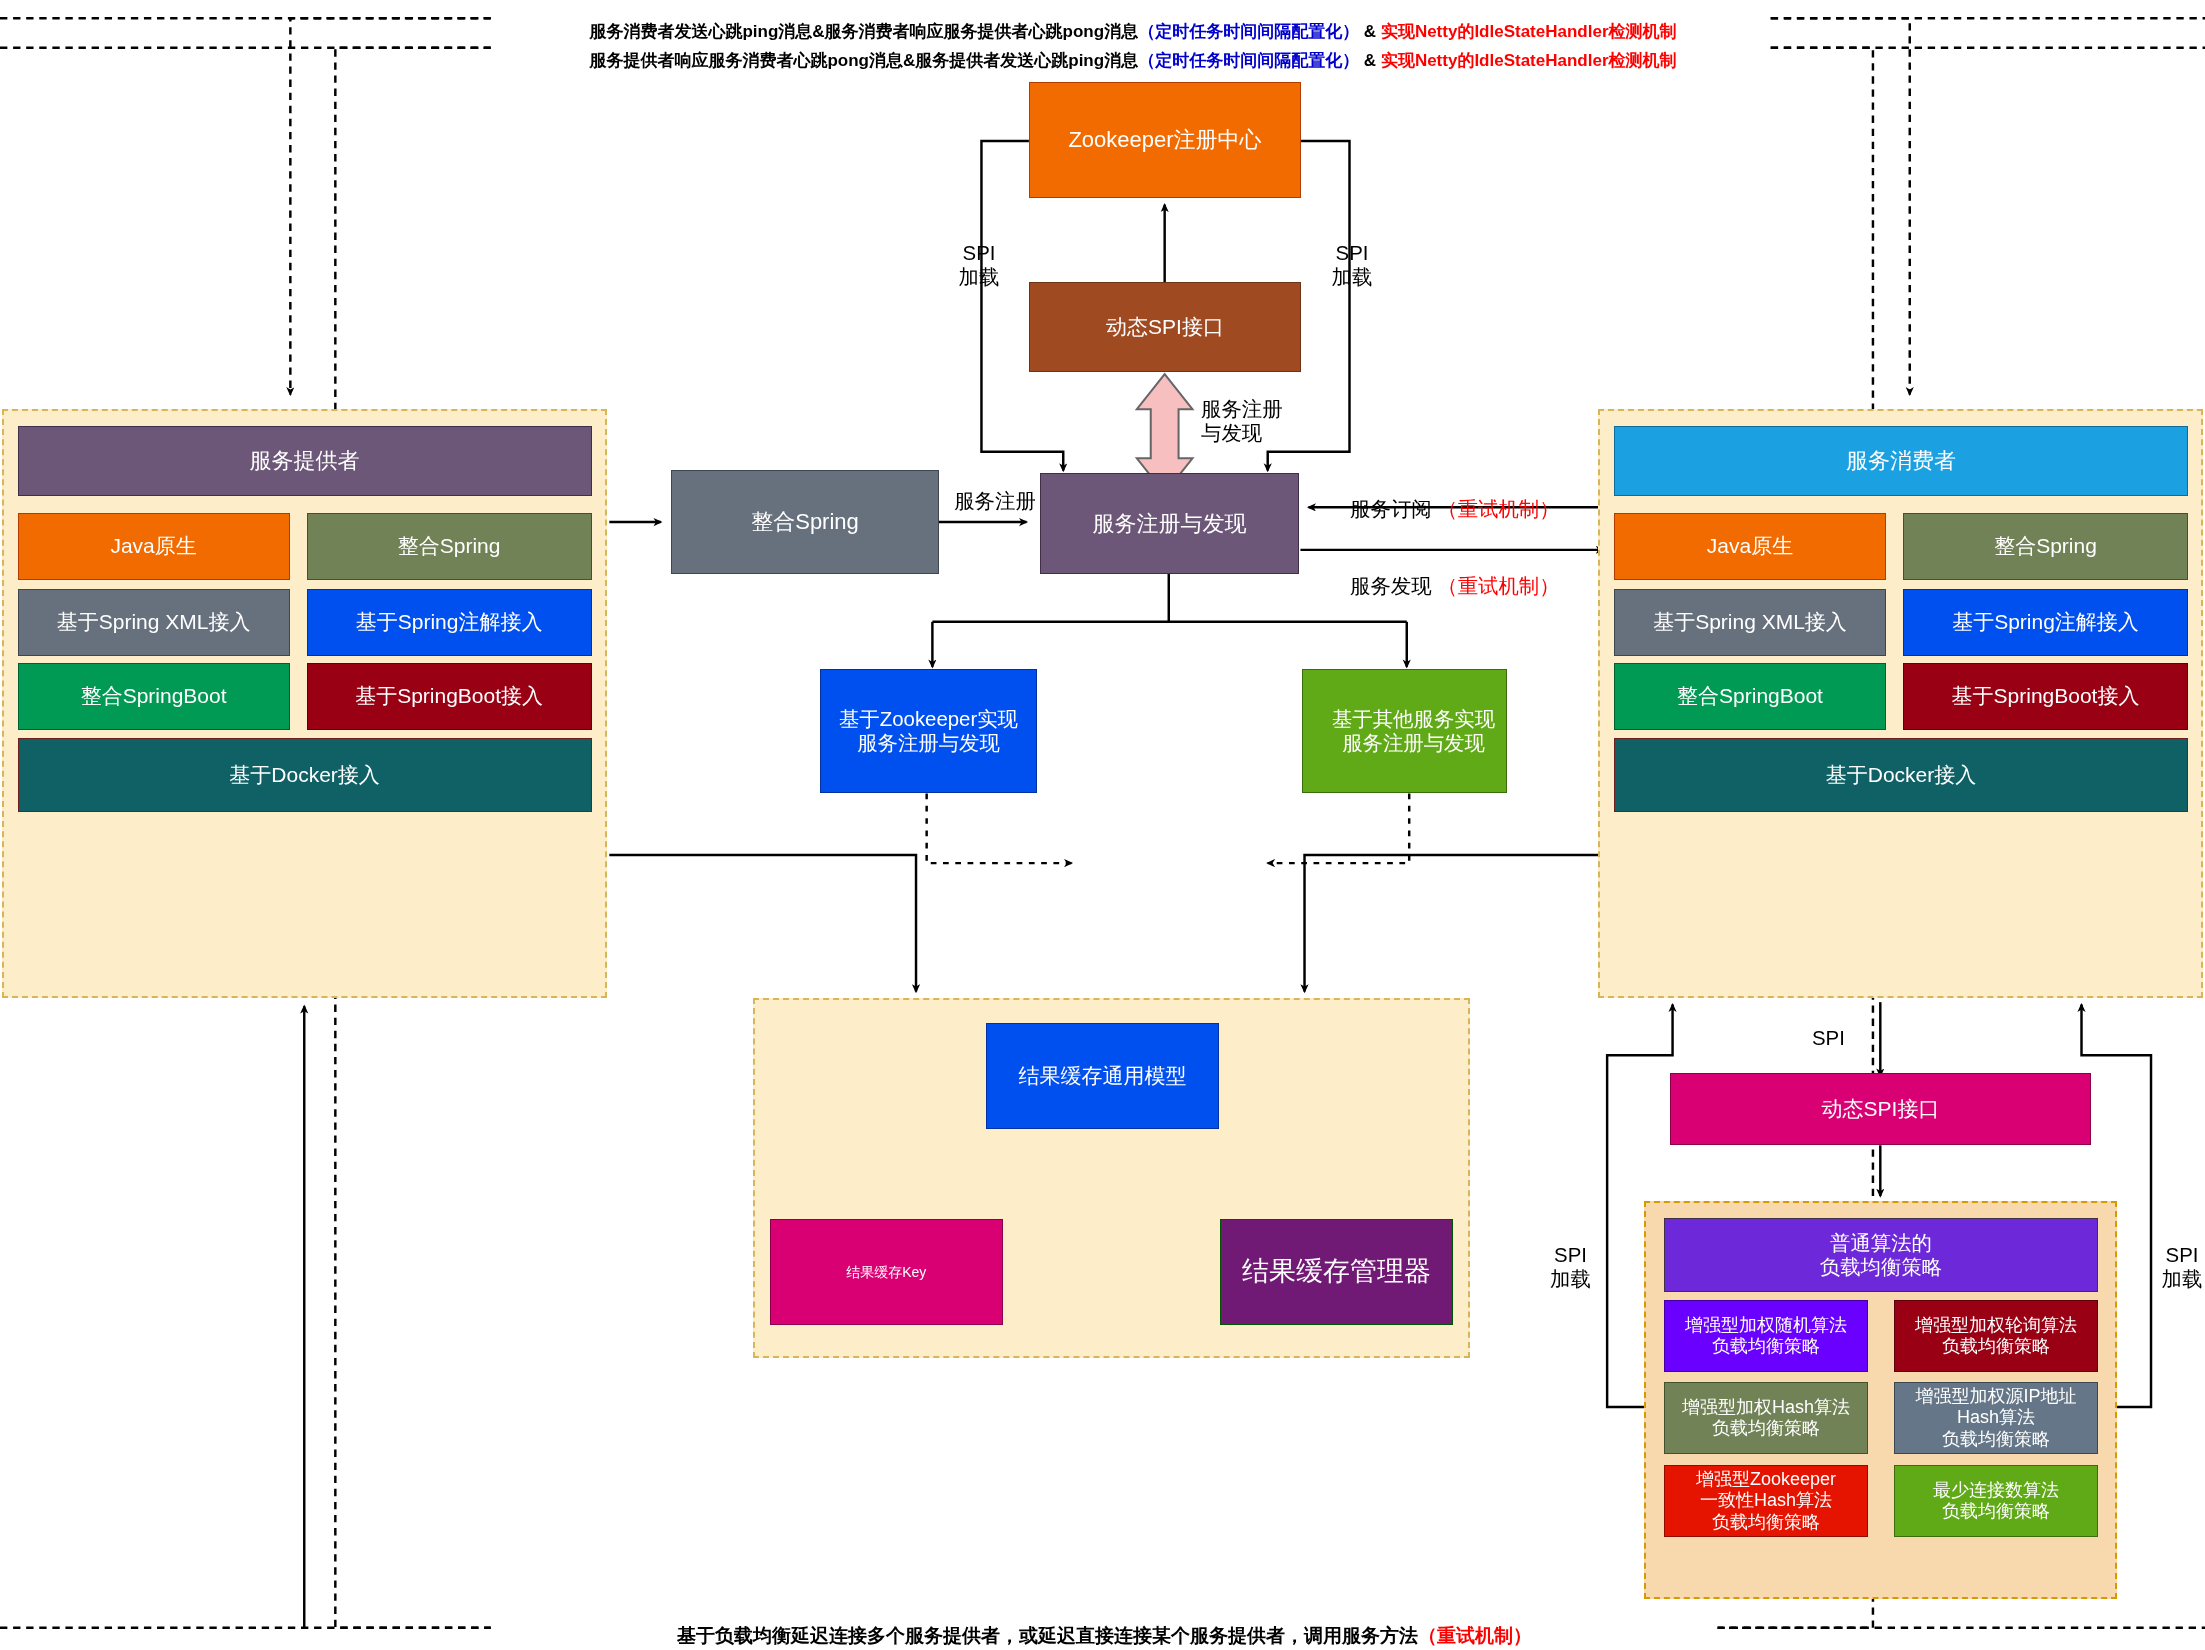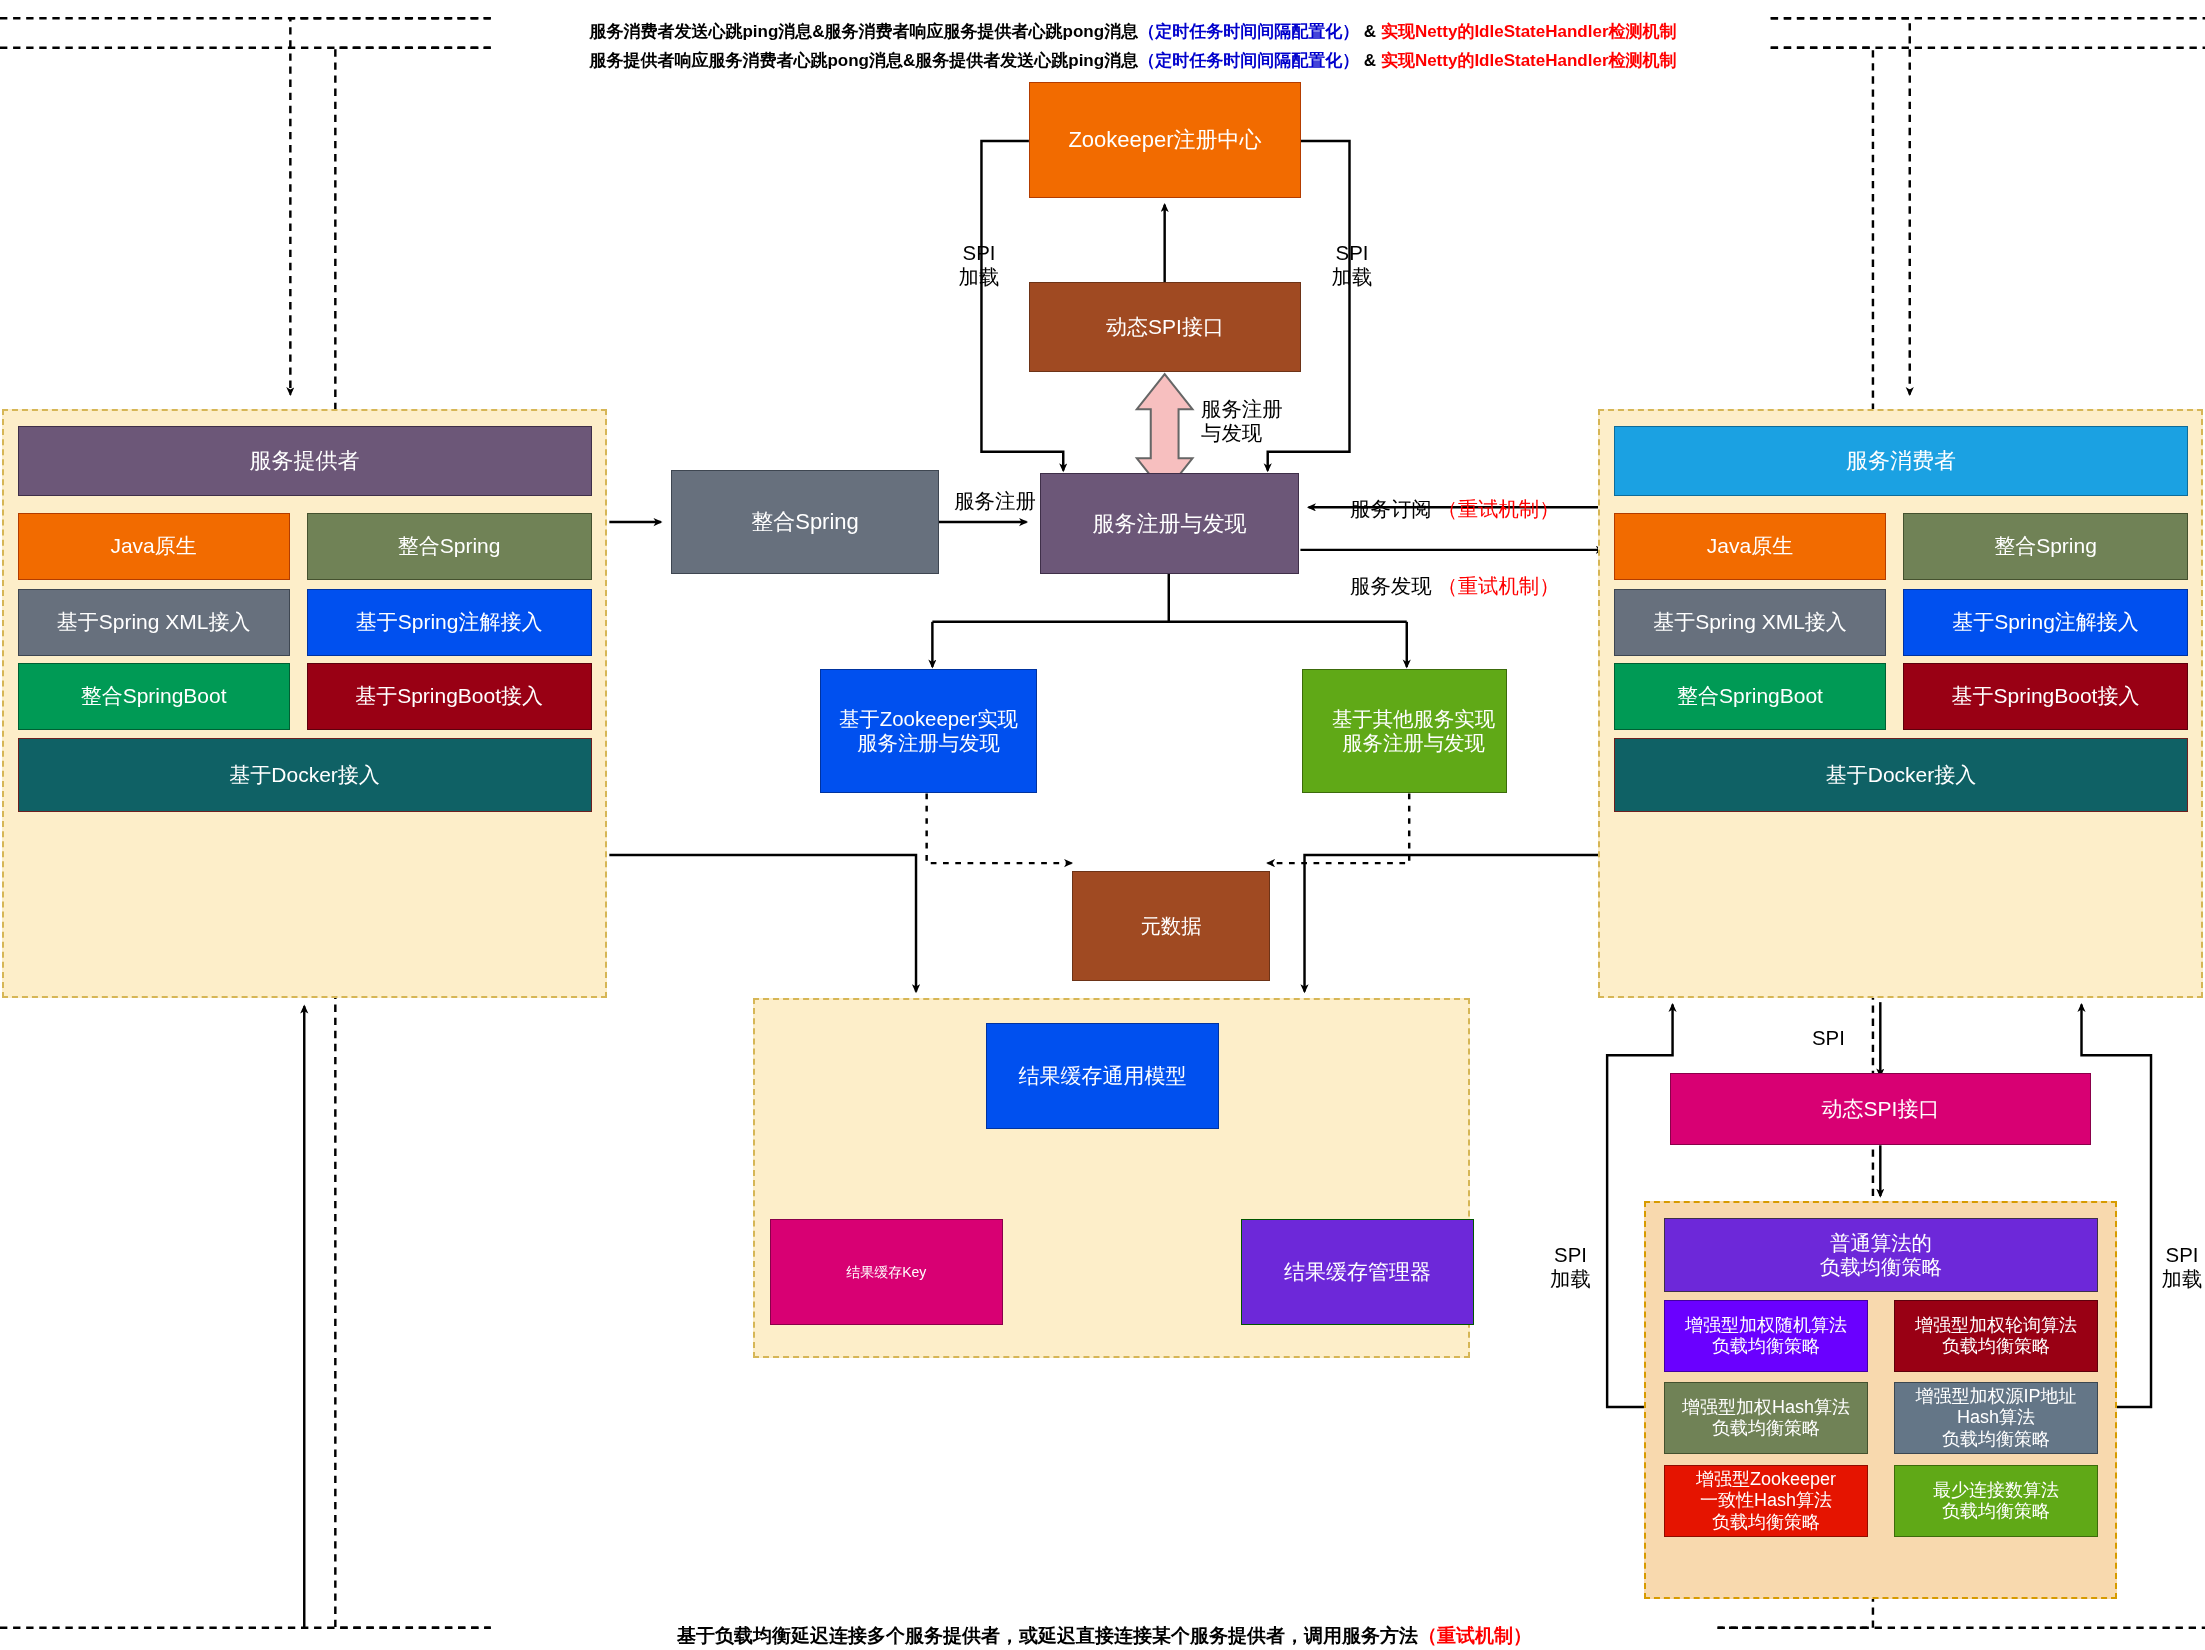--- a/index.html
+++ b/index.html
@@ -156,21 +156,20 @@
   <div class="lbl" style="left:1350px; top:550px; font-size:20.4px;">
     <span>服务发现 </span><span class="red">（重试机制）</span>
   </div>
 
   <div class="box" style="left:820px; top:669px; width:217px; height:124px; background:#0050ef; border:1.6px solid #0033a0; font-size:20.4px;">基于Zookeeper实现
 服务注册与发现</div>
 
   <div class="box" style="left:1302px; top:669px; width:205px; height:124px; background:#60a917; border:1.6px solid #3c6b0b; font-size:20.4px;padding-left:18px;">基于其他服务实现
 服务注册与发现</div>
 
-  <div class="box" style="left:1072px; top:871px; width:198px; height:110px; background:#a04a22; border:1.6px solid #6d3317; font-size:20.4px;">元数据</div>
 
   <div class="panel" style="left:1.6px; top:409px; width:605px; height:589px; background:#fdeec9; border:2.5px dashed #d6b656;">
 
     <div class="box" style="left:14px; top:14.7px; width:574px; height:70px; background:#6c5778; border:1.6px solid #3f2f49; font-size:22px;">服务提供者</div>
 
     <div class="box" style="left:14px; top:102px; width:272px; height:67px; background:#f26b00; border:1.6px solid #b33c00; font-size:21px;">Java原生</div>
     <div class="box" style="left:303px; top:102px; width:285px; height:67px; background:#708256; border:1.6px solid #44512e; font-size:21px;">整合Spring</div>
 
     <div class="box" style="left:14px; top:178px; width:272px; height:67px; background:#67707d; border:1.6px solid #3e4651; font-size:21px;">基于Spring XML接入</div>
     <div class="box" style="left:303px; top:178px; width:285px; height:67px; background:#0050ef; border:1.6px solid #0033a0; font-size:21px;">基于Spring注解接入</div>
@@ -196,21 +195,21 @@
 
     <div class="box" style="left:14px; top:327px; width:574px; height:74px; background:#0f6165; border:1.6px solid #6d1f1f; font-size:21px;">基于Docker接入</div>
   </div>
 
   <div class="panel" style="left:753px; top:998px; width:717px; height:360px; background:#fdeec9; border:2.5px dashed #d6b656;">
 
     <div class="box" style="left:231px; top:23px; width:233px; height:106px; background:#0050ef; border:1.6px solid #0033a0; font-size:21px;">结果缓存通用模型</div>
 
     <div class="box" style="left:14.7px; top:219px; width:233px; height:106px; background:#d80073; border:1.6px solid #8a004a; font-size:14px;">结果缓存Key</div>
 
-    <div class="box" style="left:486px; top:219px; width:233px; height:106px; background:#6d28d9; border:1.6px solid #005500; font-size:21px;">结果缓存管理器</div>
+    <div class="box" style="left:465px; top:219px; width:233px; height:106px; background:#701a75; border:1.6px solid #005500; font-size:27px;">结果缓存管理器</div>
   </div>
 
   <div class="box" style="left:1670px; top:1073px; width:421px; height:72px; background:#d80073; border:1.6px solid #8a004a; font-size:21px;">动态SPI接口</div>
 
   <div class="lbl" style="left:1812px; top:1026px; font-size:20.4px;">SPI</div>
 
   <div class="lbl" style="left:1538px; top:1243px; width:65px; text-align:center; font-size:20.4px;">SPI
 加载</div>
 
   <div class="lbl" style="left:2159px; top:1243px; width:46px; text-align:center; font-size:20.4px;">SPI

